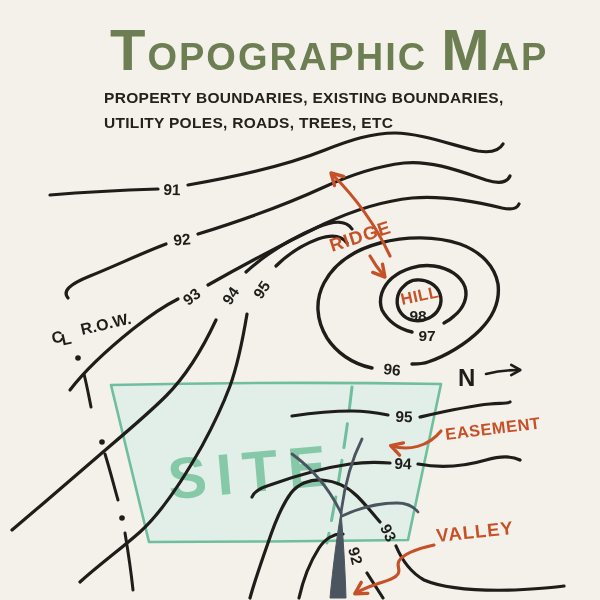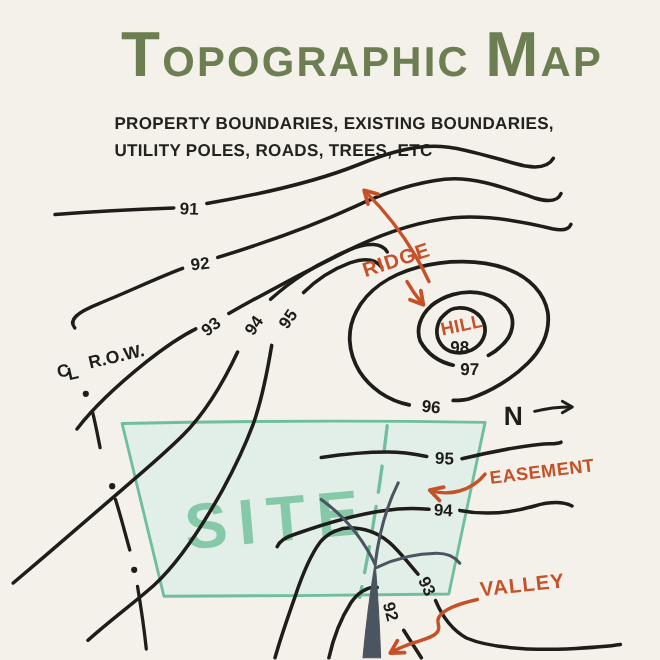--- a/index.html
+++ b/index.html
@@ -3,21 +3,21 @@
 <meta charset="utf-8">
 <style>
   html,body{margin:0;padding:0;}
   .stage{position:relative;width:600px;height:600px;background:#f3f1ea;overflow:hidden;
          font-family:"Liberation Sans",sans-serif;}
   .title{position:absolute;left:110px;top:16px;color:#6d7e52;white-space:nowrap;
          letter-spacing:2px;font-weight:bold;}
   .title .big{font-size:58px;}
   .title .small{font-size:38px;}
   .title .wordgap{display:inline-block;width:14px;}
-  .subtitle{position:absolute;left:104px;top:100px;color:#23221d;font-size:15.5px;
+  .subtitle{position:absolute;left:104px;top:85px;color:#23221d;font-size:15.5px;
             font-weight:bold;letter-spacing:0.3px;line-height:25px;white-space:nowrap;}
   svg{position:absolute;left:0;top:0;}
   .contour{fill:none;stroke:#1e1d19;stroke-width:3.2;stroke-linecap:round;stroke-linejoin:round;}
   .hill{fill:none;stroke:#1e1d19;stroke-width:3.4;stroke-linecap:round;}
   .rowline{fill:none;stroke:#1e1d19;stroke-width:3;stroke-linecap:round;}
   .rowdot{fill:#1e1d19;stroke:none;}
   .siteshape{fill:#e2efe8;stroke:#6fbe9d;stroke-width:2.6;stroke-linejoin:round;}
   .easeline{fill:none;stroke:#6fbe9d;stroke-width:3;stroke-linecap:round;stroke-dasharray:24 13;}
   .stream{fill:none;stroke:#4a5560;stroke-width:2.8;stroke-linecap:round;}
   .streamstem{fill:#4a5560;stroke:#4a5560;stroke-width:1;}

